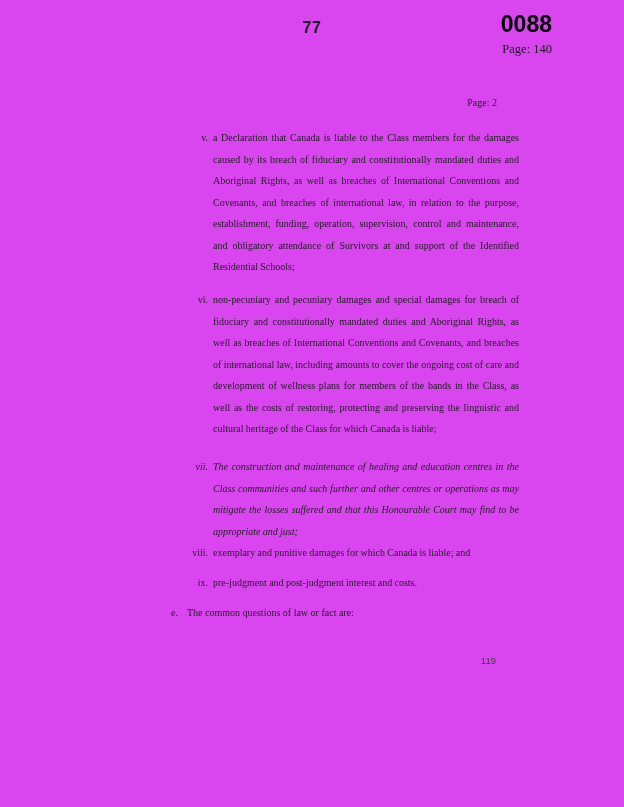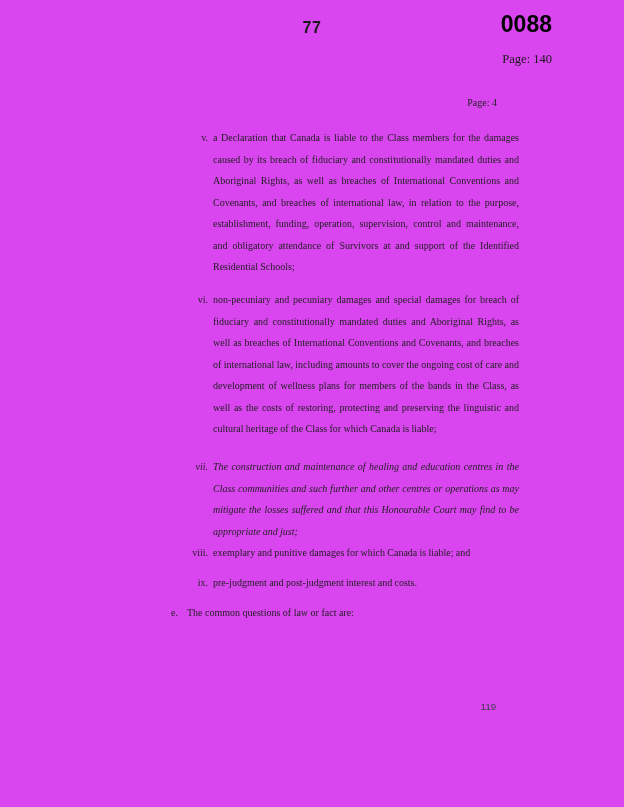--- a/index.html
+++ b/index.html
@@ -38,21 +38,21 @@
   .stamp-num {
     font-family: "Liberation Sans", "DejaVu Sans", sans-serif;
     font-weight: bold;
     font-size: 23px;
     line-height: 20px;
     color: #000000;
   }
   .stamp-page {
     font-size: 12.5px;
     line-height: 14px;
-    margin-top: 18px;
+    margin-top: 8px;
     color: #1a1a1a;
   }
   .inner-page {
     position: absolute;
     top: 97px;
     right: 127px;
     font-size: 10px;
     color: #222222;
   }
   
@@ -98,36 +98,35 @@
     text-align: center;
   }
   
   .footer-num {
     position: absolute;
     top: 655px;
     right: 128px;
     font-family: "Liberation Sans", "DejaVu Sans", sans-serif;
     font-size: 9.5px;
     color: #3c3c44;
-    margin-top: 46px;
   }
 </style>
 </head>
 <body>
 
 <div class="page">
 
   <div class="hdr-num">77</div>
 
   <div class="stamp">
     <div class="stamp-num">0088</div>
     <div class="stamp-page">Page: 140</div>
   </div>
 
-  <div class="inner-page">Page: 4</div>
+  <div class="inner-page">Page: 2</div>
 
   <div class="item item-v">
     <div class="item-label">v.</div>
     <div class="item-text">a Declaration that Canada is liable to the Class members for the damages caused by its breach of fiduciary and constitutionally mandated duties and Aboriginal Rights, as well as breaches of International Conventions and Covenants, and breaches of international law, in relation to the purpose, establishment, funding, operation, supervision, control and maintenance, and obligatory attendance of Survivors at and support of the Identified Residential Schools;</div>
   </div>
 
   <div class="item item-vi">
     <div class="item-label">vi.</div>
     <div class="item-text">non-pecuniary and pecuniary damages and special damages for breach of fiduciary and constitutionally mandated duties and Aboriginal Rights, as well as breaches of International Conventions and Covenants, and breaches of international law, including amounts to cover the ongoing cost of care and development of wellness plans for members of the bands in the Class, as well as the costs of restoring, protecting and preserving the linguistic and cultural heritage of the Class for which Canada is liable;</div>
   </div>

